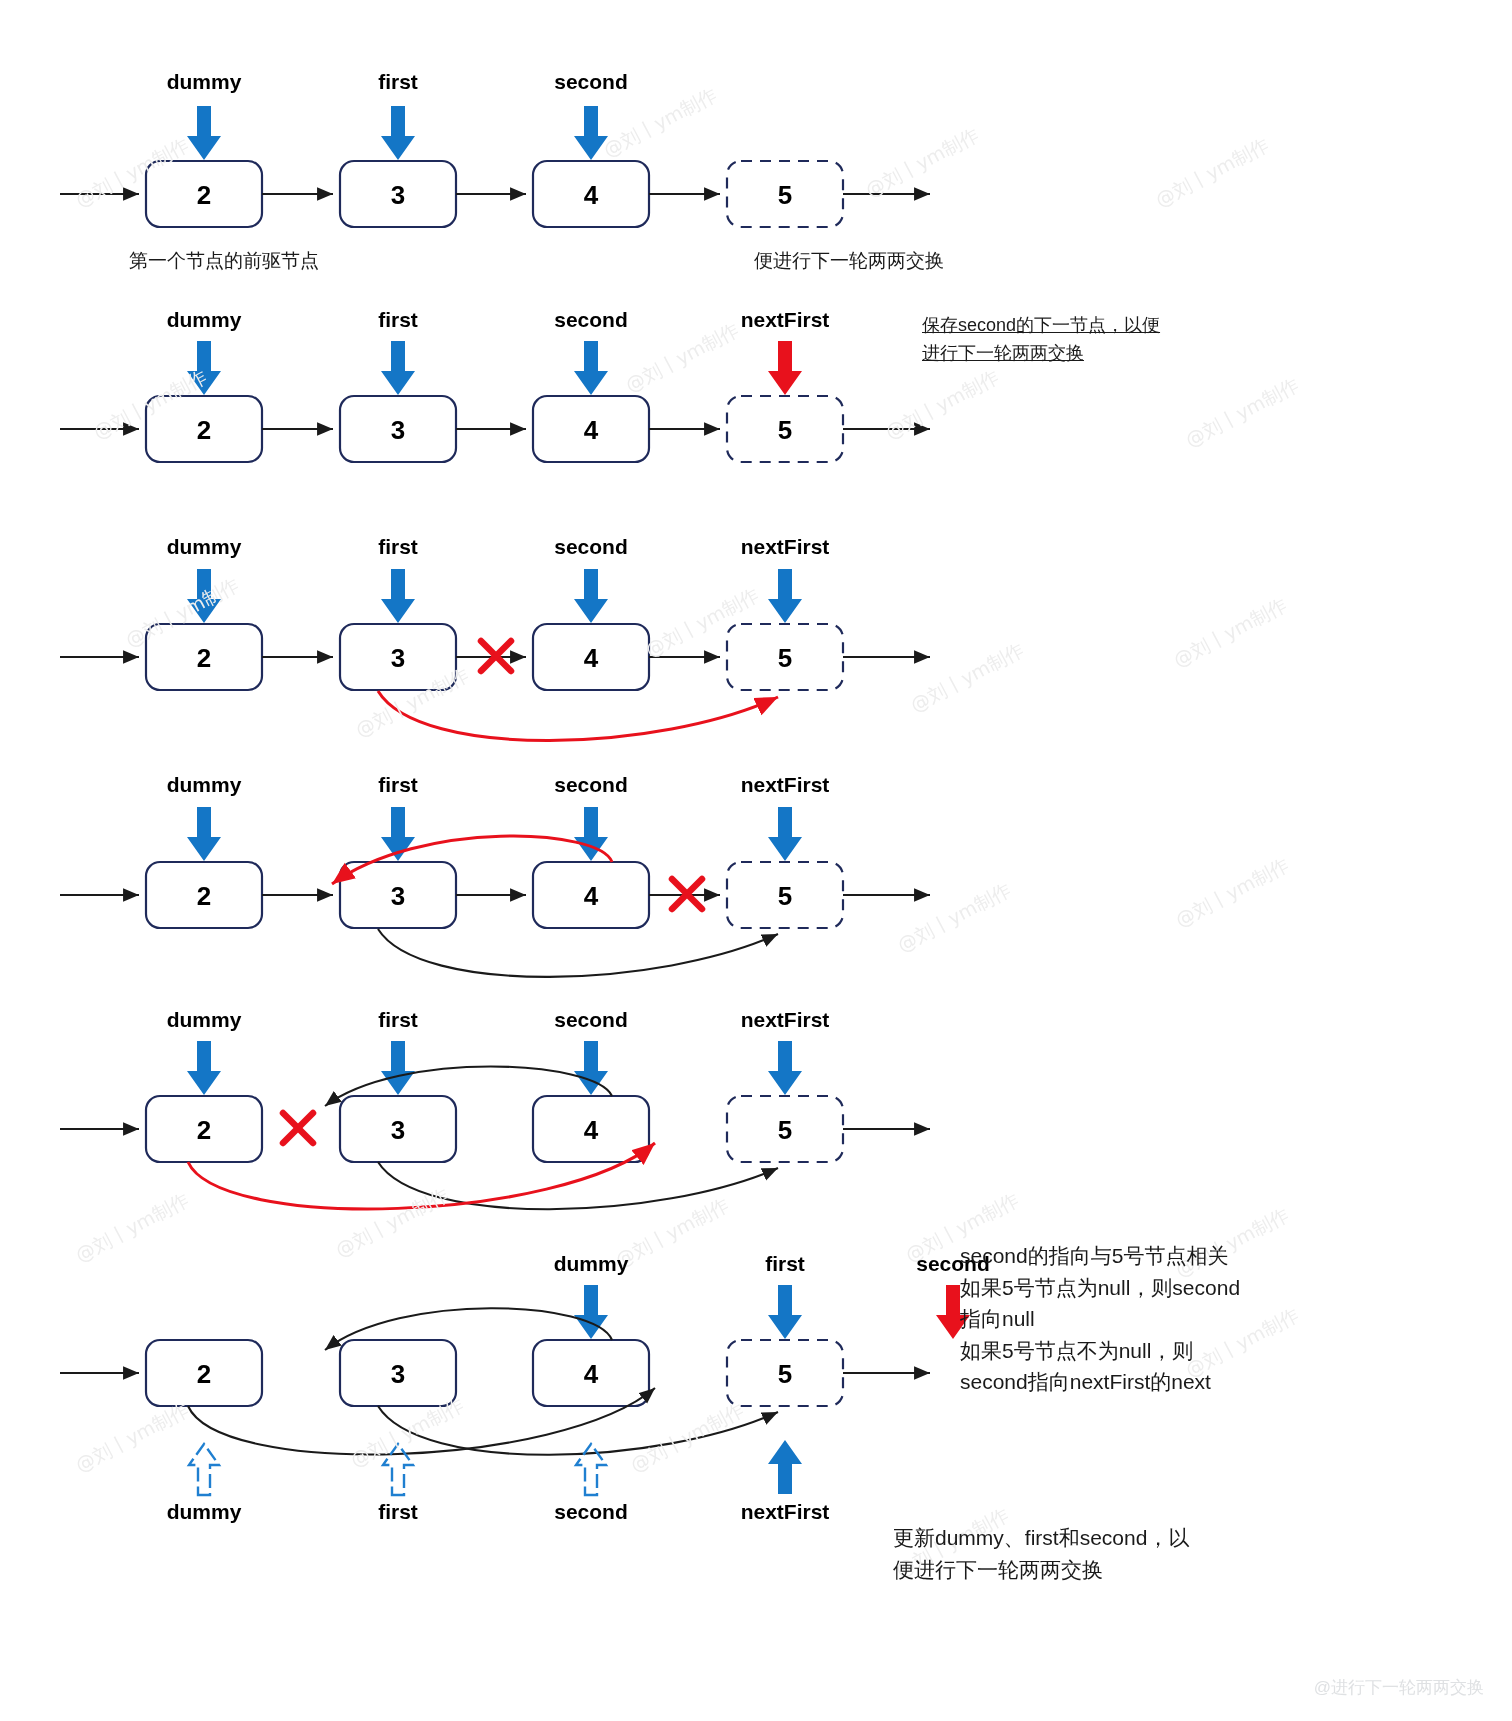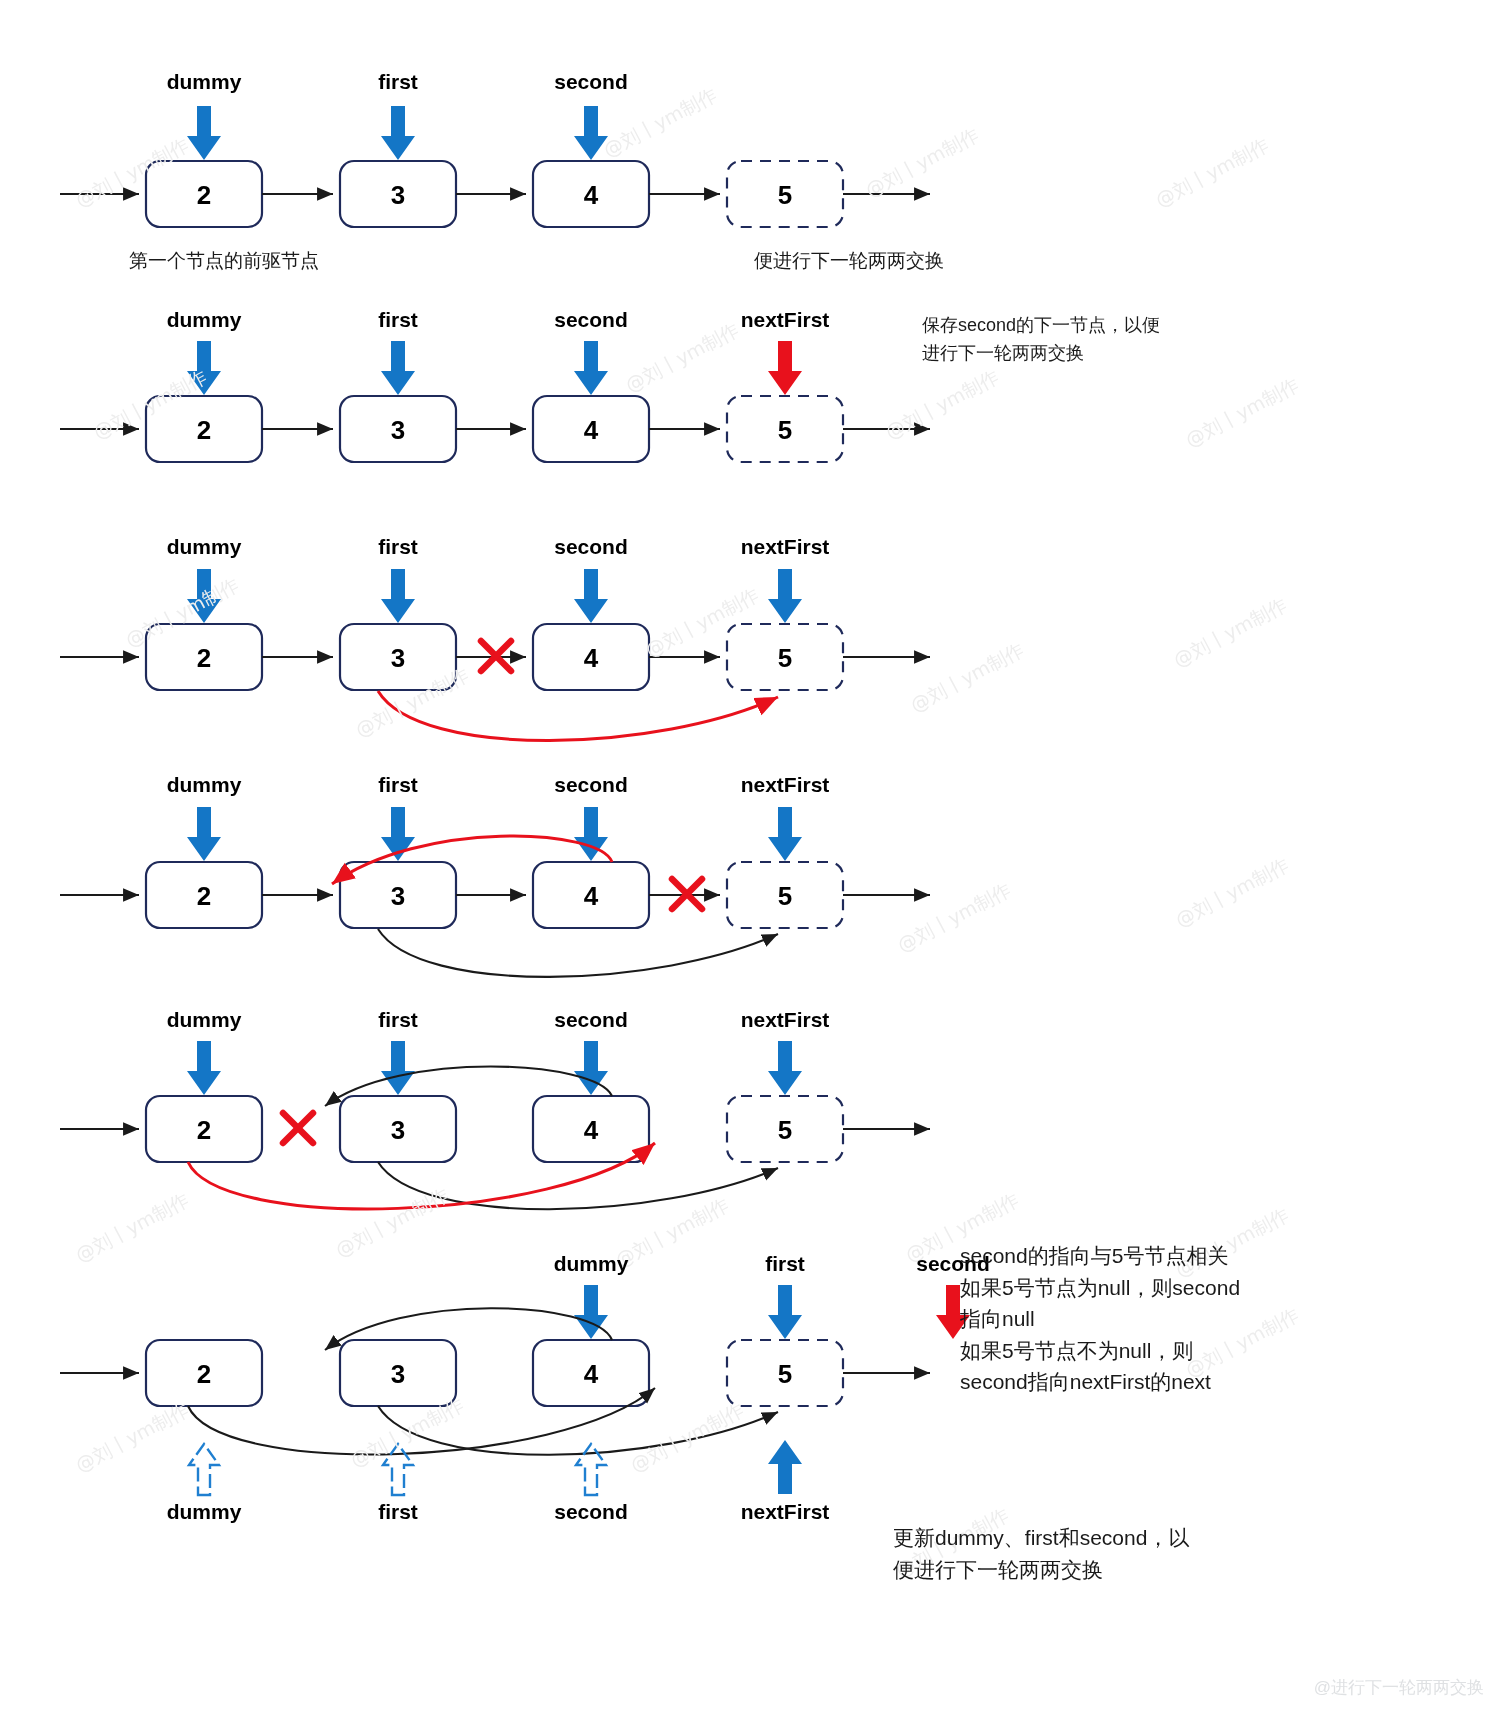--- a/index.html
+++ b/index.html
@@ -234,21 +234,21 @@
   <div class="cap" style="left:849px;top:248px;">便进行下一轮两两交换</div>
 
   <div class="lbl" style="left:204px;top:308px;">dummy</div>
   <div class="lbl" style="left:398px;top:308px;">first</div>
   <div class="lbl" style="left:591px;top:308px;">second</div>
   <div class="lbl" style="left:785px;top:308px;">nextFirst</div>
   <div class="node-val" style="left:204px;top:430px;">2</div>
   <div class="node-val" style="left:398px;top:430px;">3</div>
   <div class="node-val" style="left:591px;top:430px;">4</div>
   <div class="node-val" style="left:785px;top:430px;">5</div>
-  <div class="note" style="left:922px;top:312px;width:330px;">保存second的下一节点，以便
+  <div class="note" style="left:922px;top:312px;width:330px;text-decoration:underline;">保存second的下一节点，以便
 进行下一轮两两交换</div>
 
   <div class="lbl" style="left:204px;top:535px;">dummy</div>
   <div class="lbl" style="left:398px;top:535px;">first</div>
   <div class="lbl" style="left:591px;top:535px;">second</div>
   <div class="lbl" style="left:785px;top:535px;">nextFirst</div>
   <div class="node-val" style="left:204px;top:658px;">2</div>
   <div class="node-val" style="left:398px;top:658px;">3</div>
   <div class="node-val" style="left:591px;top:658px;">4</div>
   <div class="node-val" style="left:785px;top:658px;">5</div>

